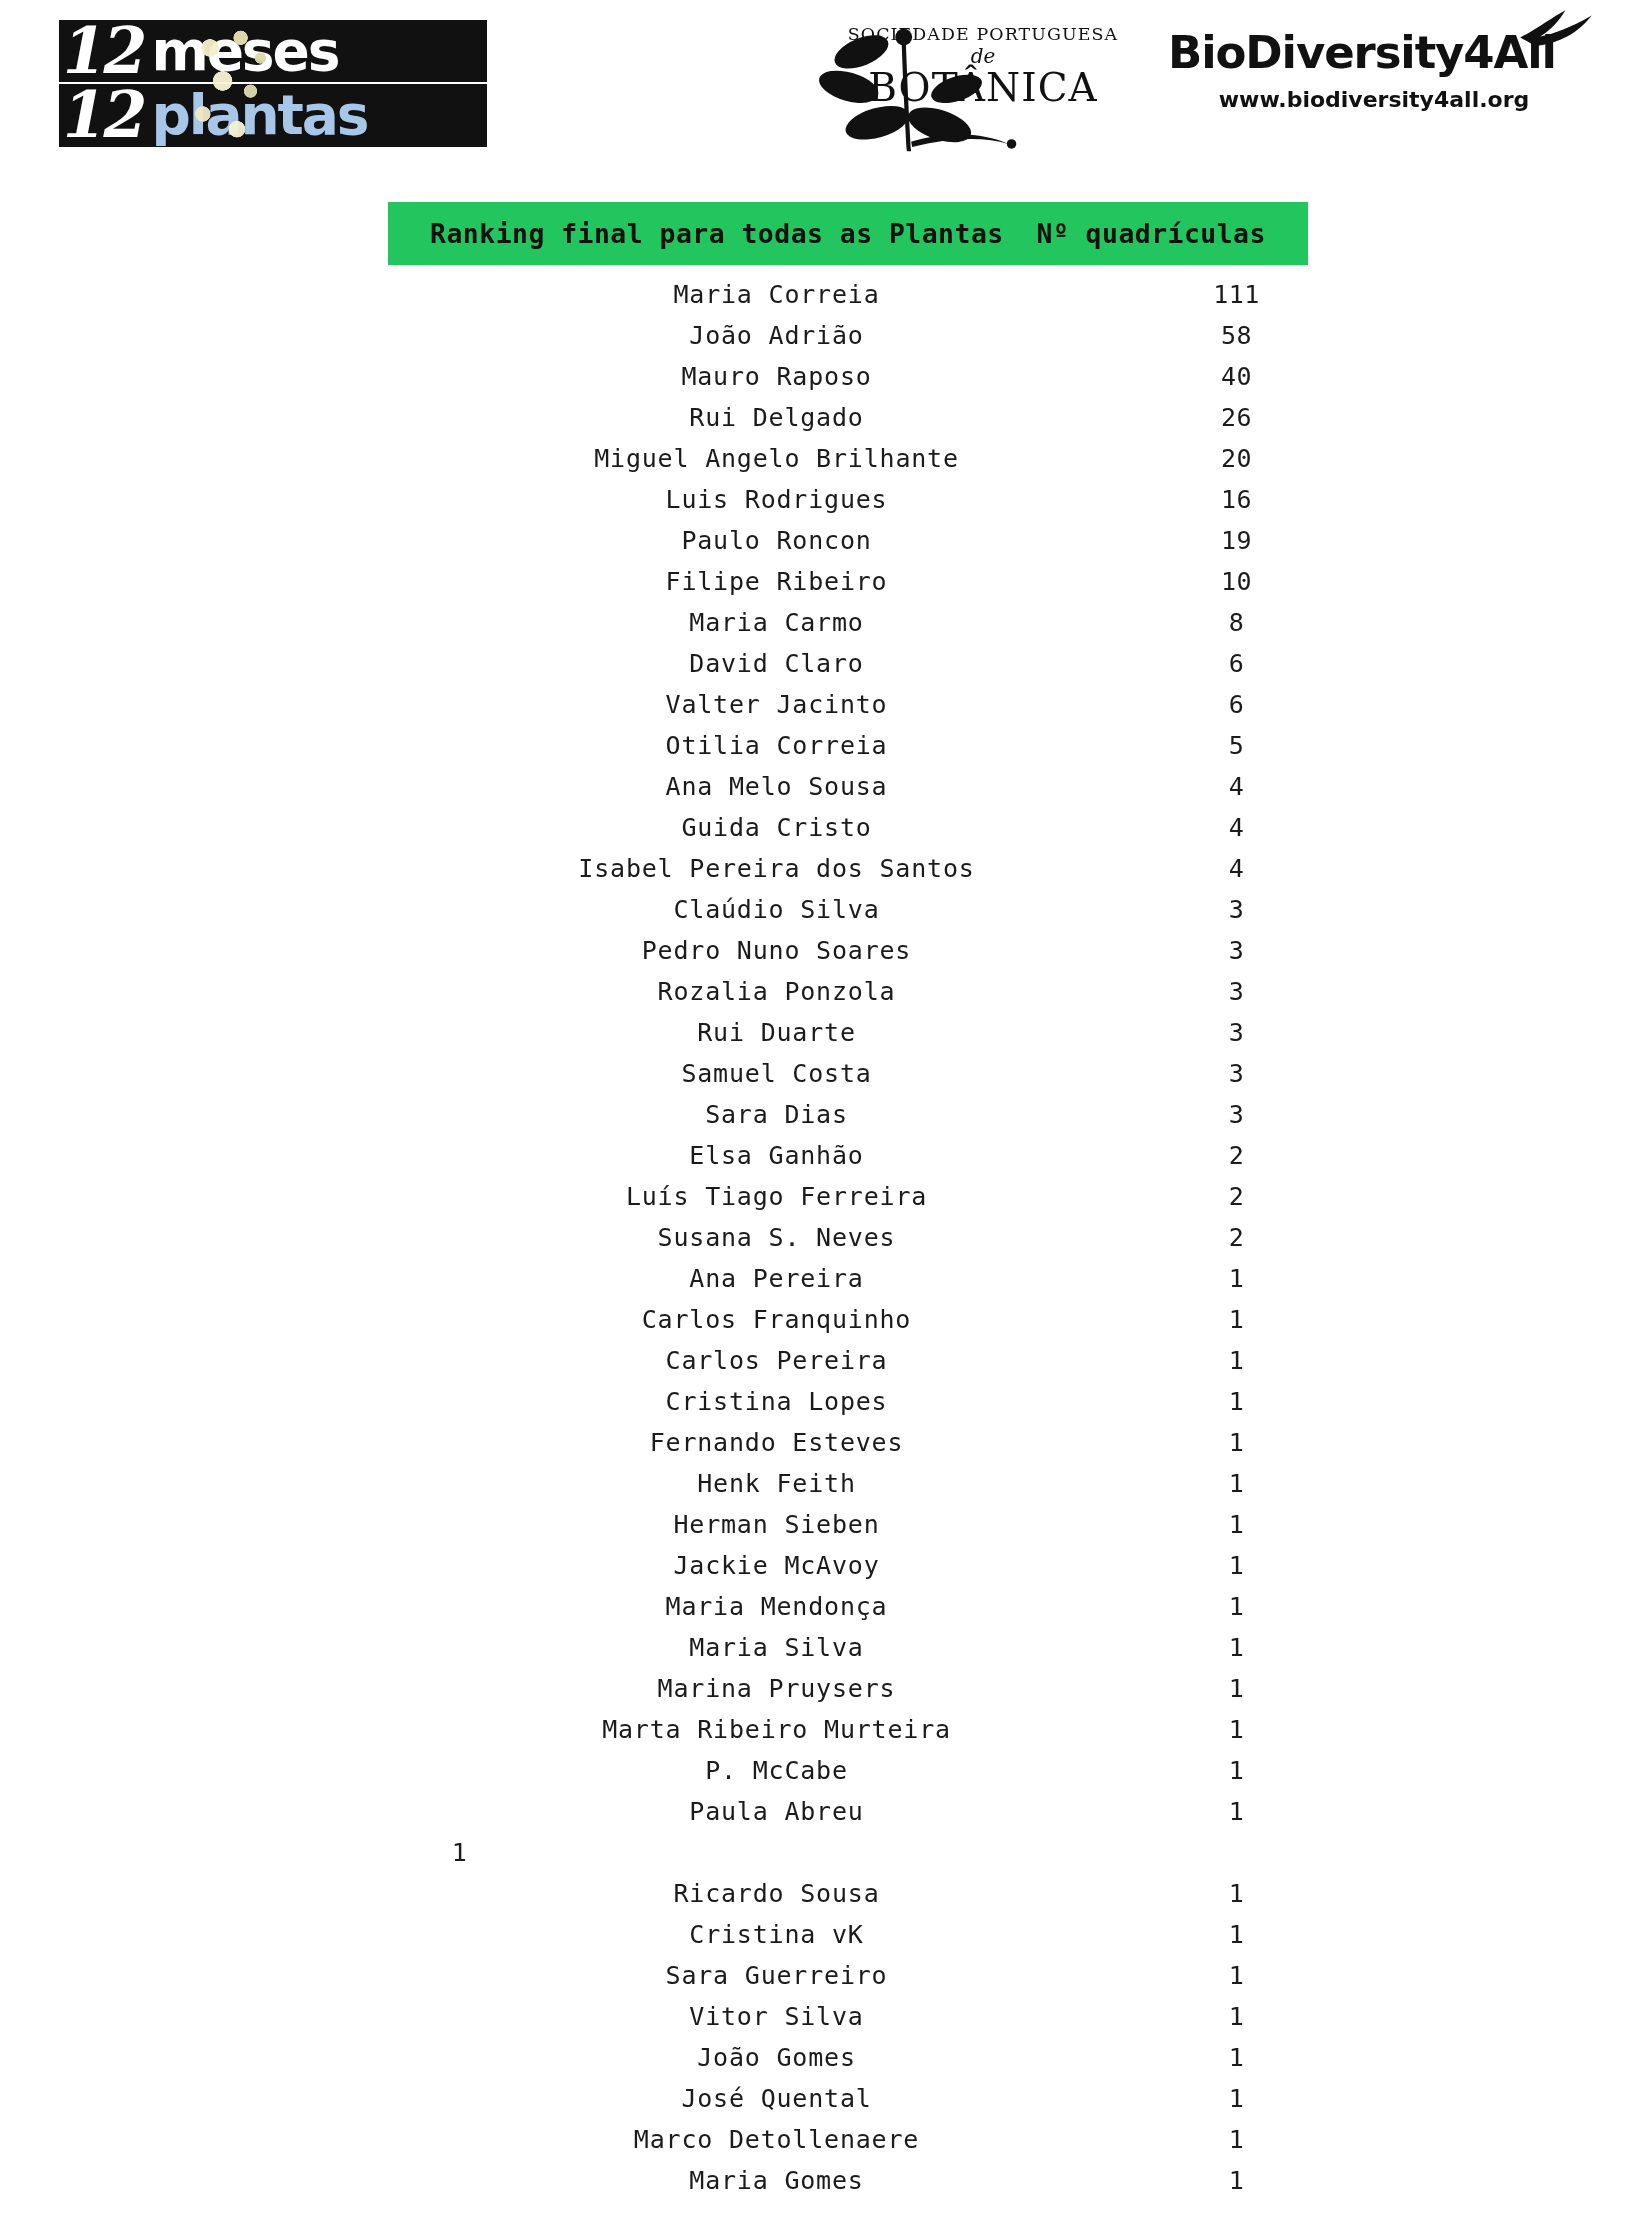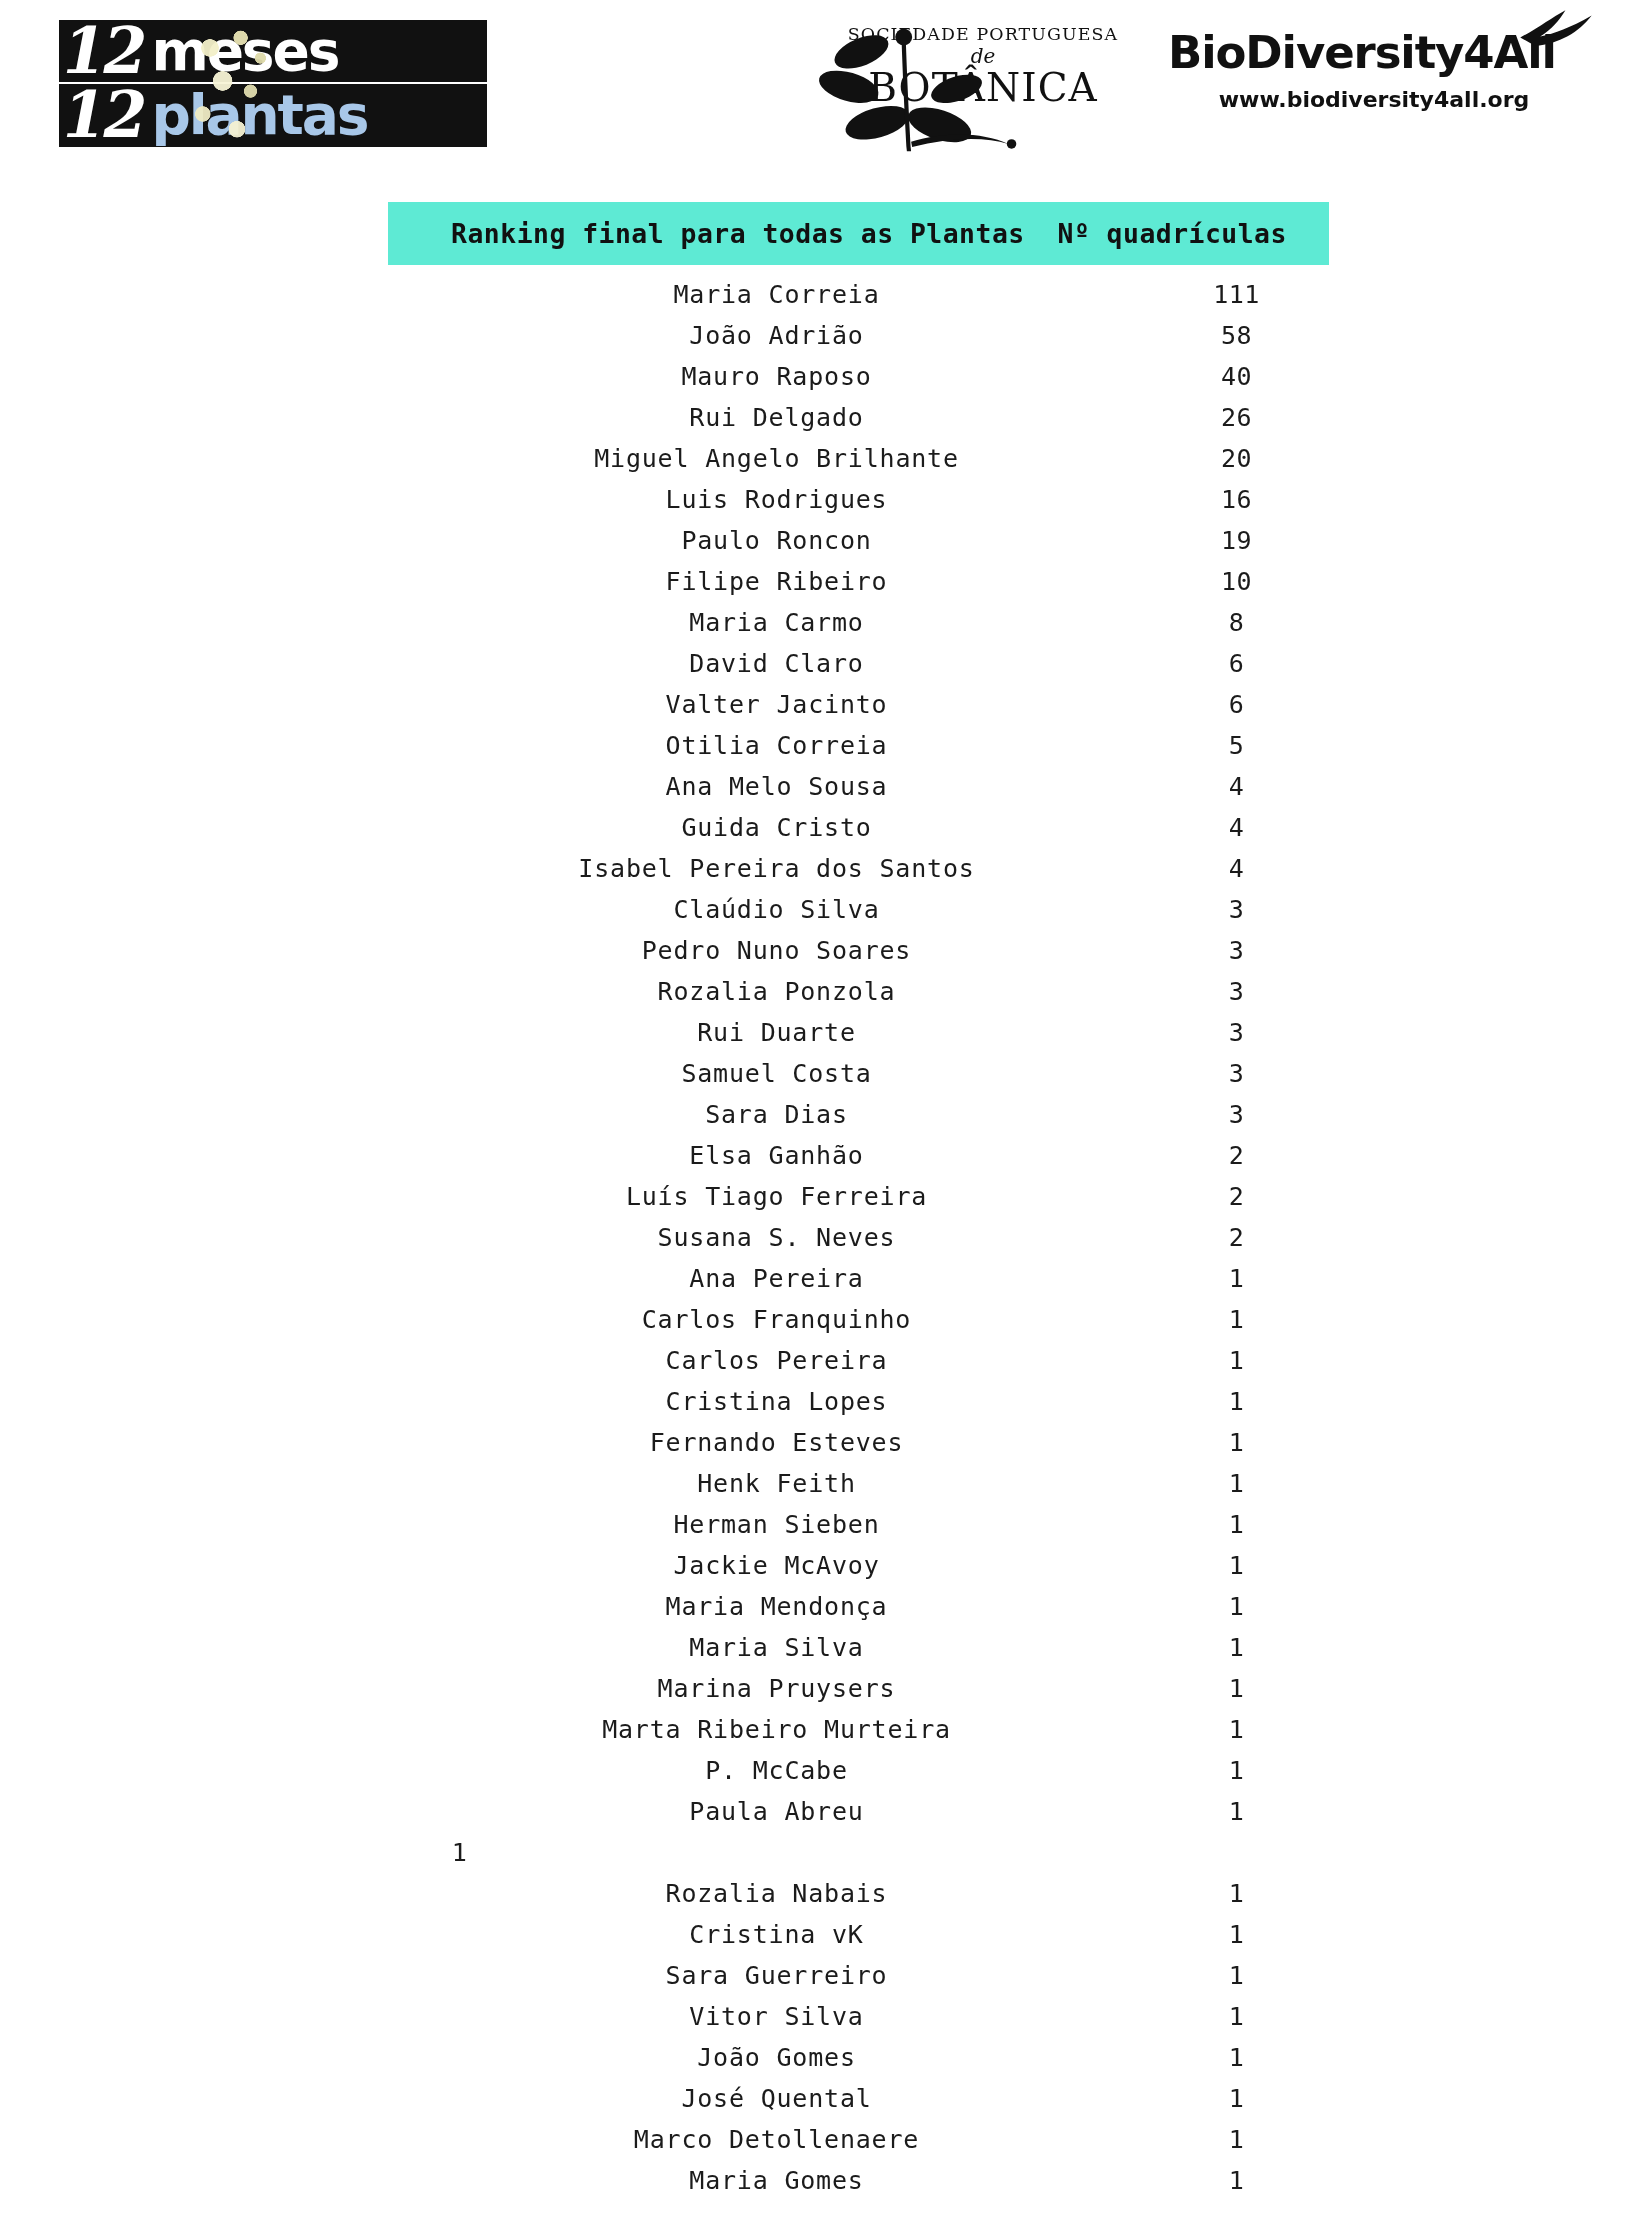--- a/index.html
+++ b/index.html
@@ -158,25 +158,24 @@
     height: 42px;
   }
 
   
   .title-bar {
     position: absolute;
     left: 388px;
     top: 202px;
     width: 920px;
     height: 63px;
-    background: #5eead4;
+    background: #22c55e;
     display: flex;
     align-items: center;
     justify-content: center;
-    padding-left: 21px;
   }
   .title-text {
     font-family: "DejaVu Sans Mono", monospace;
     font-weight: bold;
     font-size: 26.4px;
     color: #111111;
     letter-spacing: 0.5px;
     white-space: pre;
   }
 
@@ -409,21 +408,21 @@
       <div class="cell-count">1</div>
     </div>
     <div class="row">
       <div class="cell-name">Paula Abreu</div>
       <div class="cell-count">1</div>
     </div>
     <div class="row">
       <div class="cell-count">1</div>
     </div>
     <div class="row">
-      <div class="cell-name">Rozalia Nabais</div>
+      <div class="cell-name">Ricardo Sousa</div>
       <div class="cell-count">1</div>
     </div>
     <div class="row">
       <div class="cell-name">Cristina vK</div>
       <div class="cell-count">1</div>
     </div>
     <div class="row">
       <div class="cell-name">Sara Guerreiro</div>
       <div class="cell-count">1</div>
     </div>

